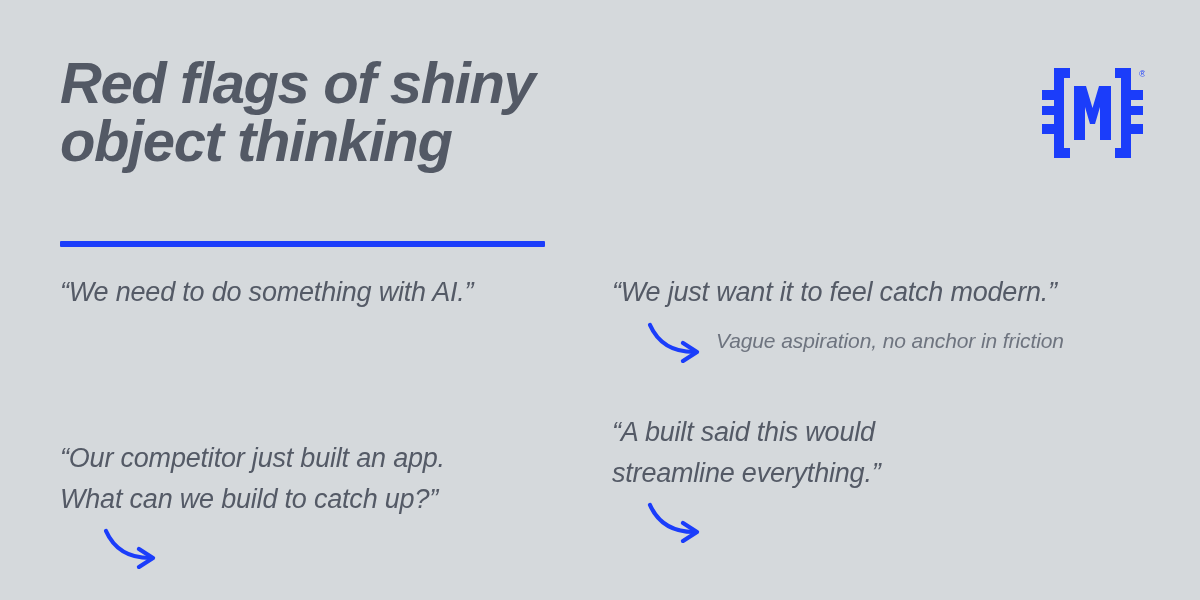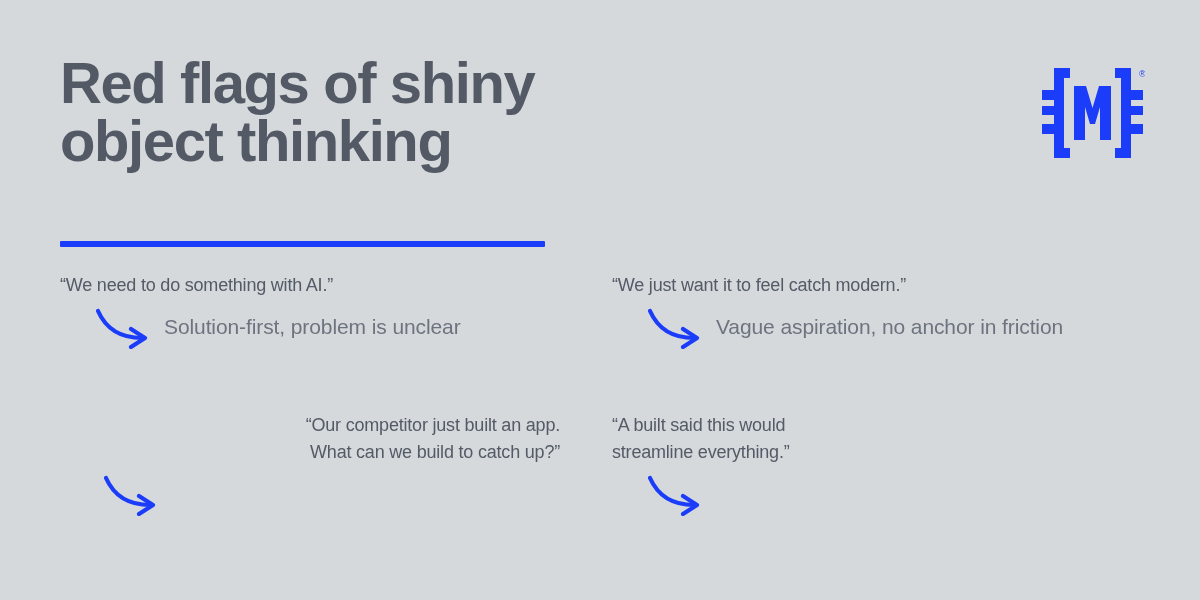--- a/index.html
+++ b/index.html
@@ -13,20 +13,21 @@
     font-family: "Liberation Sans", sans-serif;
     overflow: hidden;
     position: relative;
   }
 
   .slide {
     position: relative;
     width: 1200px;
     height: 456px;
     box-sizing: border-box;
+    font-style: italic;
   }
 
   
   .header {
     position: absolute;
     left: 60px;
     top: 54px;
     width: 660px;
   }
   .title {
@@ -67,29 +68,29 @@
   }
   .cell {
     position: absolute;
   }
   .cell-0 { left: 60px;  top: 0px;   width: 540px; }
   .cell-1 { left: 612px; top: 0px;   width: 540px; }
   .cell-2 { left: 60px;  top: 140px; width: 540px; }
   .cell-3 { left: 612px; top: 140px; width: 540px; }
 
   .quote {
-    font-size: 18px;
+    font-size: 27px;
     line-height: 1.5;
     font-weight: 500;
     color: #545a66;
     margin: 0;
     letter-spacing: -0.2px;
     white-space: pre-line;
   }
-  .align-center .quote { text-align: right; padding-right: 40px; }
+  .align-center .quote { text-align: left; padding-right: 40px; margin-top: 26px; }
   .align-left .quote { text-align: left; }
 
   .answer-row {
     display: flex;
     align-items: center;
     margin-top: 6px;
   }
   .answer-row.indent-1 { padding-left: 34px; }
   .answer-row.indent-2 { padding-left: 42px; }
 
@@ -139,29 +140,20 @@
                  L55 58 L50 58 L45 41 L45 74 L34 74 Z"></path>
       </g>
       <text x="99" y="11" font-family="Liberation Sans, sans-serif" font-size="9" fill="#1b3dfa">®</text>
     </svg>
   </div>
 
   <div class="grid">
 
     <div class="cell cell-0 align-left">
       <p class="quote">“We need to do something with AI.”</p>
-      <div class="answer-row indent-1">
-        <span class="arrow">
-          <svg width="62" height="44" viewBox="0 0 62 44" aria-hidden="true">
-            <path d="M4 6 C12 24, 26 33, 48 33" fill="none" stroke="#1b3dfa" stroke-width="4.2" stroke-linecap="round"></path>
-            <path d="M37 24 L51 33 L37 42" fill="none" stroke="#1b3dfa" stroke-width="4.2" stroke-linecap="round" stroke-linejoin="round"></path>
-          </svg>
-        </span>
-        <span class="answer">Solution-first, problem is unclear</span>
-      </div>
     </div>
 
     <div class="cell cell-1 align-left">
       <p class="quote">“We just want it to feel catch modern.”</p>
       <div class="answer-row indent-1">
         <span class="arrow">
           <svg width="62" height="44" viewBox="0 0 62 44" aria-hidden="true">
             <path d="M4 6 C12 24, 26 33, 48 33" fill="none" stroke="#1b3dfa" stroke-width="4.2" stroke-linecap="round"></path>
             <path d="M37 24 L51 33 L37 42" fill="none" stroke="#1b3dfa" stroke-width="4.2" stroke-linecap="round" stroke-linejoin="round"></path>
           </svg>

